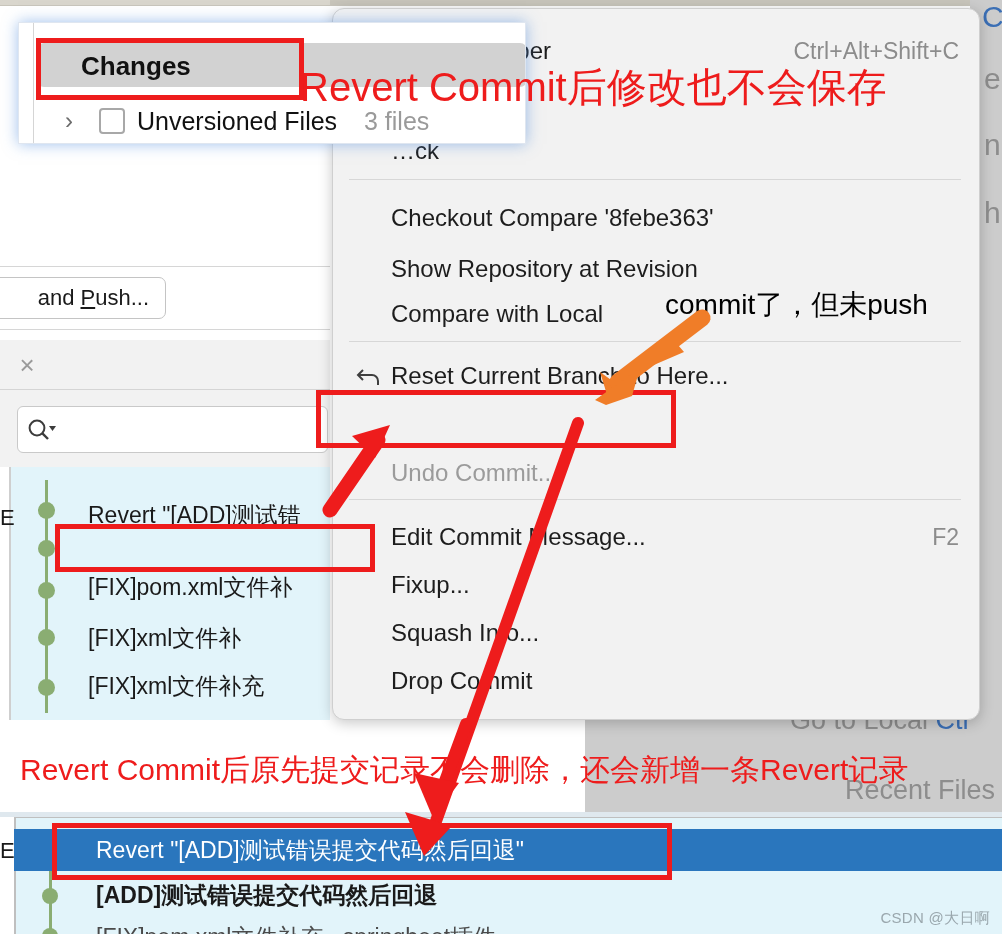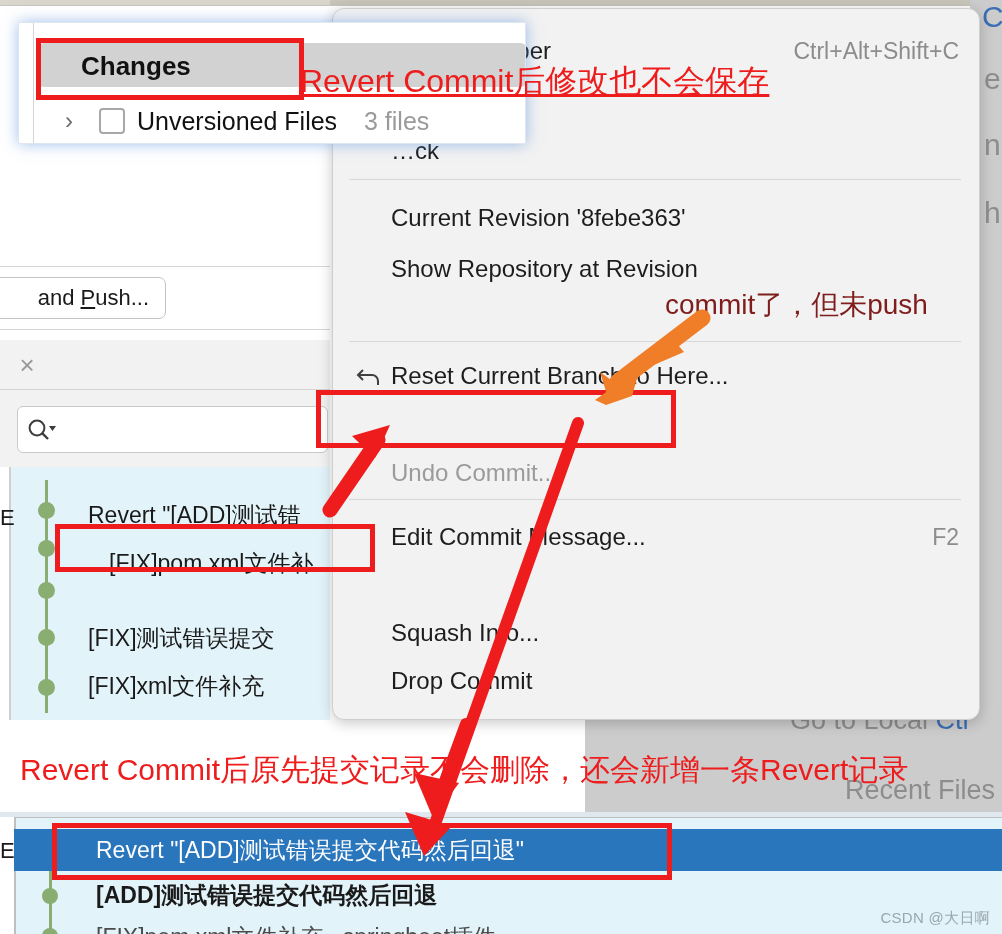--- a/index.html
+++ b/index.html
@@ -135,21 +135,21 @@
   }
   .b-row.hl{background:#2a76bd;color:#ffffff;}
   .b-e{position:absolute;left:0px;font-size:22px;color:#1a1a1a;}
   .watermark{position:absolute;right:12px;bottom:6px;font-size:15px;color:#9aa7ad;letter-spacing:.3px;}
 
   
   .rbox{position:absolute;border:5px solid #ee1c1c;box-sizing:border-box;}
 
   
   .ann-red{position:absolute;color:#ee1c1c;white-space:nowrap;}
-  .ann-orange{position:absolute;color:#7f1d1d;white-space:nowrap;}
+  .ann-orange{position:absolute;color:#000000;white-space:nowrap;}
 
   svg.arrow{position:absolute;overflow:visible;}
 </style>
 </head>
 <body>
 
 <div class="stage">
 
   <div class="bg-white"></div>
   <div class="top-strip"></div>
@@ -201,46 +201,49 @@
 
   <div class="e-char" style="top:505px;left:0px;">E</div>
 
   <div class="dot" style="top:502px;"></div>
   <div class="dot" style="top:540px;"></div>
   <div class="dot" style="top:582px;"></div>
   <div class="dot" style="top:629px;"></div>
   <div class="dot" style="top:679px;"></div>
 
   <div class="commit-row" style="top:492px;">Revert "[ADD]测试错</div>
-  <div class="commit-row" style="top:540px;margin-left:21px;">[FIX]pom.xml文件补</div>
-  <div class="commit-row" style="top:615px;">[FIX]测试错误提交</div>
+  <div class="commit-row" style="top:564px;">[FIX]pom.xml文件补</div>
+  <div class="commit-row" style="top:615px;">[FIX]xml文件补</div>
   <div class="commit-row" style="top:663px;">[FIX]xml文件补充</div>
 
   <div class="ctx-menu">
 
     <div class="mi" style="top:18px;">
       <span>…sion Number</span>
       <span class="accel">Ctrl+Alt+Shift+C</span>
     </div>
 
     <div class="mi" style="top:72px;">
       <span>…tch...</span>
     </div>
 
     <div class="mi" style="top:118px;">
       <span>…ck</span>
     </div>
 
     <div class="m-sep" style="top:170px;"></div>
 
     <div class="mi" style="top:185px;">
-      <span>Current Revision '8febe363'</span>
+      <span>Checkout Compare '8febe363'</span>
     </div>
     <div class="mi" style="top:236px;">
       <span>Show Repository at Revision</span>
+    </div>
+    <div class="mi" style="top:281px;">
+      <span>Compare with Local</span>
     </div>
 
     <div class="m-sep" style="top:332px;"></div>
 
     <div class="mi" style="top:343px;">
       <span class="ico">
         <svg width="28" height="28" viewBox="0 0 28 28">
           <path d="M8 8 L3 13 L8 18" fill="none" stroke="#3f3f3f" stroke-width="2"></path>
           <path d="M3 13 H17 a6 6 0 0 1 6 6 v4" fill="none" stroke="#3f3f3f" stroke-width="2"></path>
         </svg>
@@ -252,20 +255,23 @@
     <div class="mi dim" style="top:440px;">
       <span>Undo Commit...</span>
     </div>
 
     <div class="m-sep" style="top:490px;"></div>
 
     <div class="mi" style="top:504px;">
       <span>Edit Commit Message...</span>
       <span class="accel">F2</span>
     </div>
+    <div class="mi" style="top:552px;">
+      <span>Fixup...</span>
+    </div>
     <div class="mi" style="top:600px;">
       <span>Squash Into...</span>
     </div>
     <div class="mi" style="top:648px;">
       <span>Drop Commit</span>
     </div>
   </div>
 
   <div class="changes-pop">
     <div class="chg-leftbar"></div>
@@ -291,21 +297,21 @@
   <div class="b-row" style="top:874px;font-weight:bold;">[ADD]测试错误提交代码然后回退</div>
   <div class="b-row" style="top:916px;color:#4a4a4a;">[FIX]pom.xml文件补充...springboot插件</div>
 
   <div class="watermark">CSDN @大日啊</div>
 
   <div class="rbox" style="left:36px;top:38px;width:268px;height:62px;"></div>
   <div class="rbox" style="left:316px;top:390px;width:360px;height:58px;"></div>
   <div class="rbox" style="left:55px;top:524px;width:320px;height:48px;"></div>
   <div class="rbox" style="left:52px;top:823px;width:620px;height:57px;"></div>
 
-  <div class="ann-red" style="left:300px;top:60px;font-size:32px;text-decoration:underline;">Revert Commit后修改也不会保存</div>
+  <div class="ann-red" style="left:300px;top:60px;font-size:40px;">Revert Commit后修改也不会保存</div>
   <div class="ann-orange" style="left:665px;top:286px;font-size:28px;">commit了，但未push</div>
   <div class="ann-red" style="left:20px;top:750px;font-size:30px;">Revert Commit后原先提交记录不会删除，还会新增一条Revert记录</div>
 
   <svg class="arrow" style="left:0;top:0;width:1002px;height:934px;">
 
     <polygon points="700,320 672,338 684,352 612,383 633,395 608,398 600,372 614,382" fill="#f07d28"></polygon>
     <path d="M702,318 L618,382" stroke="#f07d28" stroke-width="17" stroke-linecap="round" fill="none"></path>
     <polygon points="595,400 640,368 632,396 606,405" fill="#f07d28"></polygon>
 
     <path d="M330,510 L378,440" stroke="#ee1c1c" stroke-width="15" stroke-linecap="round" fill="none"></path>

